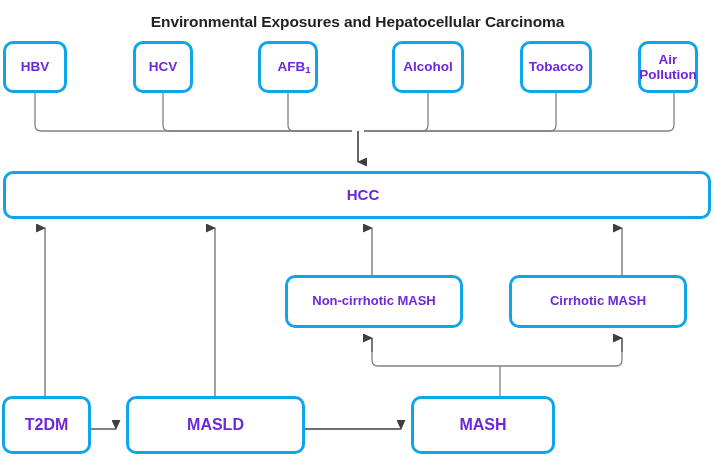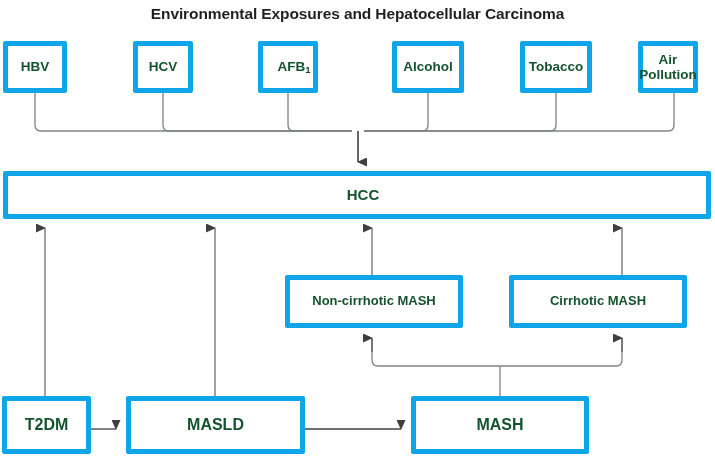--- a/index.html
+++ b/index.html
@@ -5,29 +5,29 @@
   html,body{margin:0;padding:0;background:#ffffff;}
   body{
     width:715px;height:457px;position:relative;overflow:hidden;
     font-family:"Liberation Sans", sans-serif;
     color:#231f20;
   }
   #canvas{position:absolute;left:0;top:0;width:715px;height:457px;}
   svg#wires{position:absolute;left:0;top:0;width:715px;height:457px;pointer-events:none;}
 
   .title{
-    position:absolute;left:0;top:5px;width:715px;text-align:center;
+    position:absolute;left:0;top:13px;width:715px;text-align:center;
     font-size:15.5px;font-weight:bold;letter-spacing:-0.1px;
   }
 
   .node{
     position:absolute;box-sizing:border-box;
-    border:5px solid #0ea5e9;border-radius:2px;background:#ffffff;
+    border:3px solid #0ea5e9;border-radius:10px;background:#ffffff;
     display:flex;align-items:center;justify-content:center;text-align:center;
-    font-weight:bold;line-height:1.12;color:#14532d;
+    font-weight:bold;line-height:1.12;color:#6d28d9;
   }
   .node.exposure{font-size:13.5px;}
   .node.hcc{font-size:15px;}
   .node.mashsub{font-size:13px;}
   .node.bottom{font-size:16px;}
   .node sub{font-size:0.72em;vertical-align:-0.22em;font-weight:bold;}
 </style>
 </head>
 <body>
 
@@ -115,17 +115,17 @@
   </div>
 
   <div class="node bottom" style="left:2px;top:396px;width:89px;height:58px;">
     <span>T2DM</span>
   </div>
 
   <div class="node bottom" style="left:126px;top:396px;width:179px;height:58px;">
     <span>MASLD</span>
   </div>
 
-  <div class="node bottom" style="left:411px;top:396px;width:178px;height:58px;">
+  <div class="node bottom" style="left:411px;top:396px;width:144px;height:58px;">
     <span>MASH</span>
   </div>
 
 </div>
 
 </body></html>

